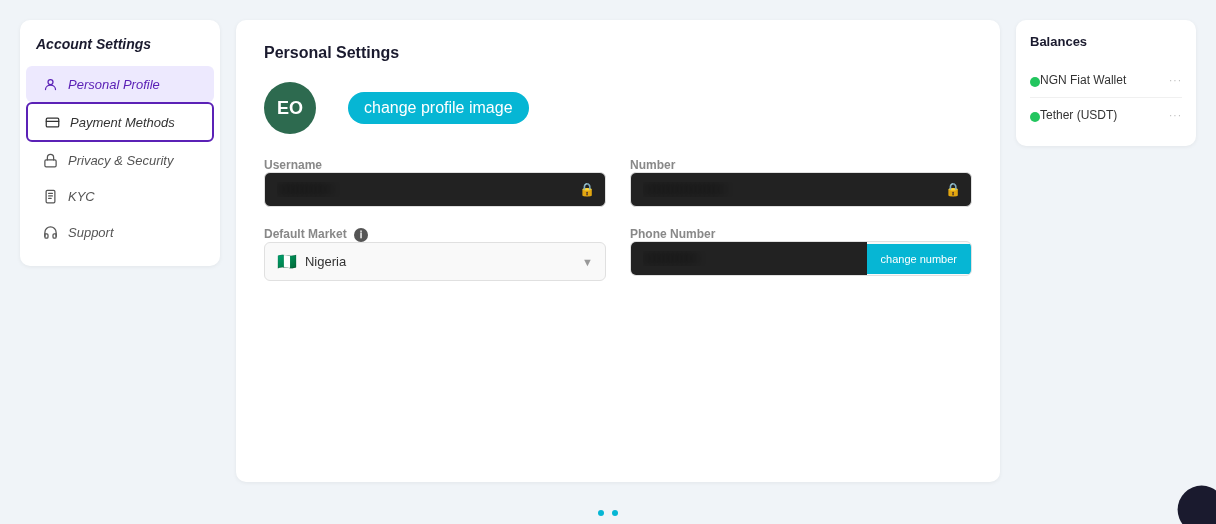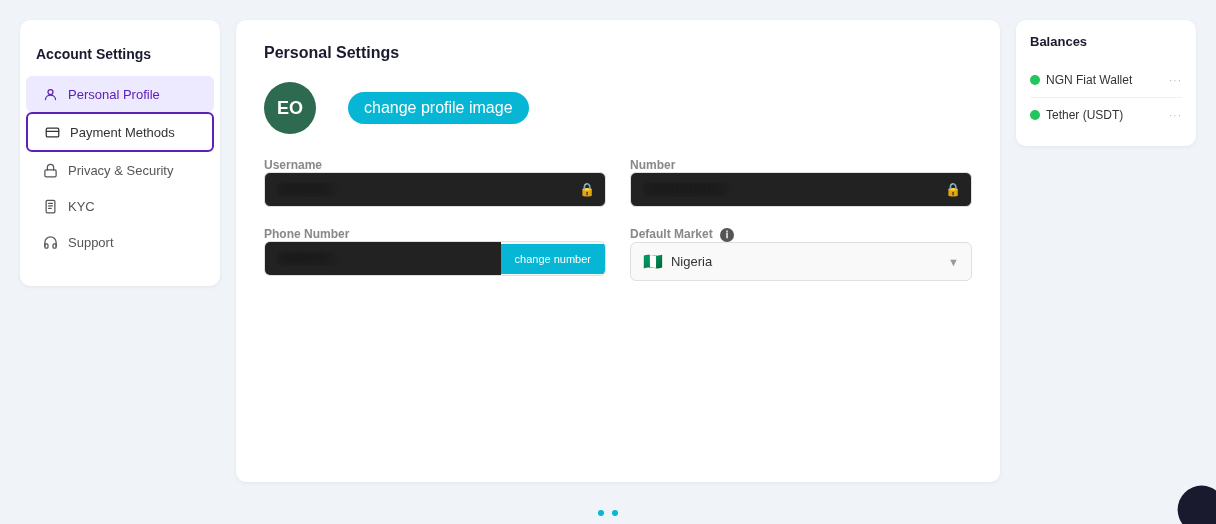--- a/index.html
+++ b/index.html
@@ -25,23 +25,24 @@
       gap: 16px;
       position: relative;
     }
 
     
     .sidebar {
       background: #fff;
       border-radius: 10px;
       width: 200px;
       flex-shrink: 0;
-      padding: 26px 0;
+      padding: 16px 0;
       box-shadow: 0 1px 4px rgba(0,0,0,0.06);
       height: fit-content;
+      font-style: italic;
     }
 
     .sidebar-title {
       font-size: 14px;
       font-weight: 700;
       color: #1a1a2e;
       padding: 0 16px 14px 16px;
     }
 
     .sidebar-item {
@@ -272,22 +273,21 @@
       padding: 10px 0;
       border-bottom: 1px solid #f0f0f0;
     }
 
     .balance-item:last-child {
       border-bottom: none;
     }
 
     .balance-left {
       display: flex;
-      align-items: center;
-      gap: 6px;
+      align-items: flex-end;
       font-size: 12px;
       color: #333;
     }
 
     .wallet-dot {
       width: 10px;
       height: 10px;
       border-radius: 50%;
       flex-shrink: 0;
     }
@@ -405,45 +405,45 @@
             <input class="form-input redacted" type="text" value="••••••••••••" readonly="" style="">
             <span class="lock-icon">🔒</span>
           </div>
         </div>
 
         <div class="form-group">
           <label class="form-label">Number</label>
           <div class="input-wrapper">
             <input class="form-input redacted" type="text" value="••••••••••••••••••" readonly="" style="">
             <span class="lock-icon">🔒</span>
-          </div>
-        </div>
-
-        <div class="form-group">
-          <label class="form-label">Phone Number</label>
-          <div class="phone-wrapper">
-            <input class="phone-input" type="text" value="••••••••••••" readonly="" style="">
-            <button class="change-number-btn">change number</button>
           </div>
         </div>
 
         <div class="form-group">
           <label class="form-label">
             <span>Default Market</span>
             <span class="info-dot">ℹ</span>
           </label>
           <div class="market-wrapper">
             <div class="market-left">
               <span class="flag">🇳🇬</span>
               <span>Nigeria</span>
             </div>
             <span class="chevron-icon">▼</span>
           </div>
         </div>
 
+        <div class="form-group">
+          <label class="form-label">Phone Number</label>
+          <div class="phone-wrapper">
+            <input class="phone-input" type="text" value="••••••••••••" readonly="" style="">
+            <button class="change-number-btn">change number</button>
+          </div>
+        </div>
+
       </div>
     </div>
 
     <div class="right-panel">
       <div class="panel-title">Balances</div>
 
       <div class="balance-item">
         <div class="balance-left">
           <div class="wallet-dot" style="background:#22c55e;"></div>
           <span>NGN Fiat Wallet</span>

